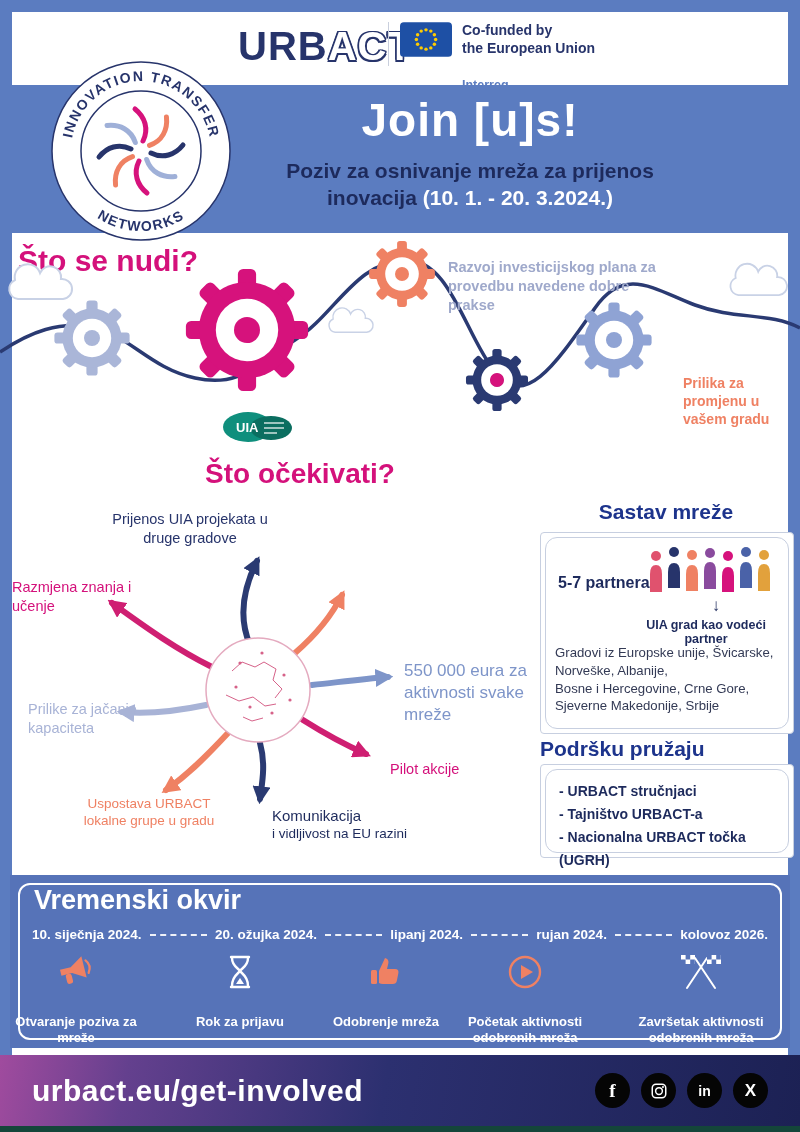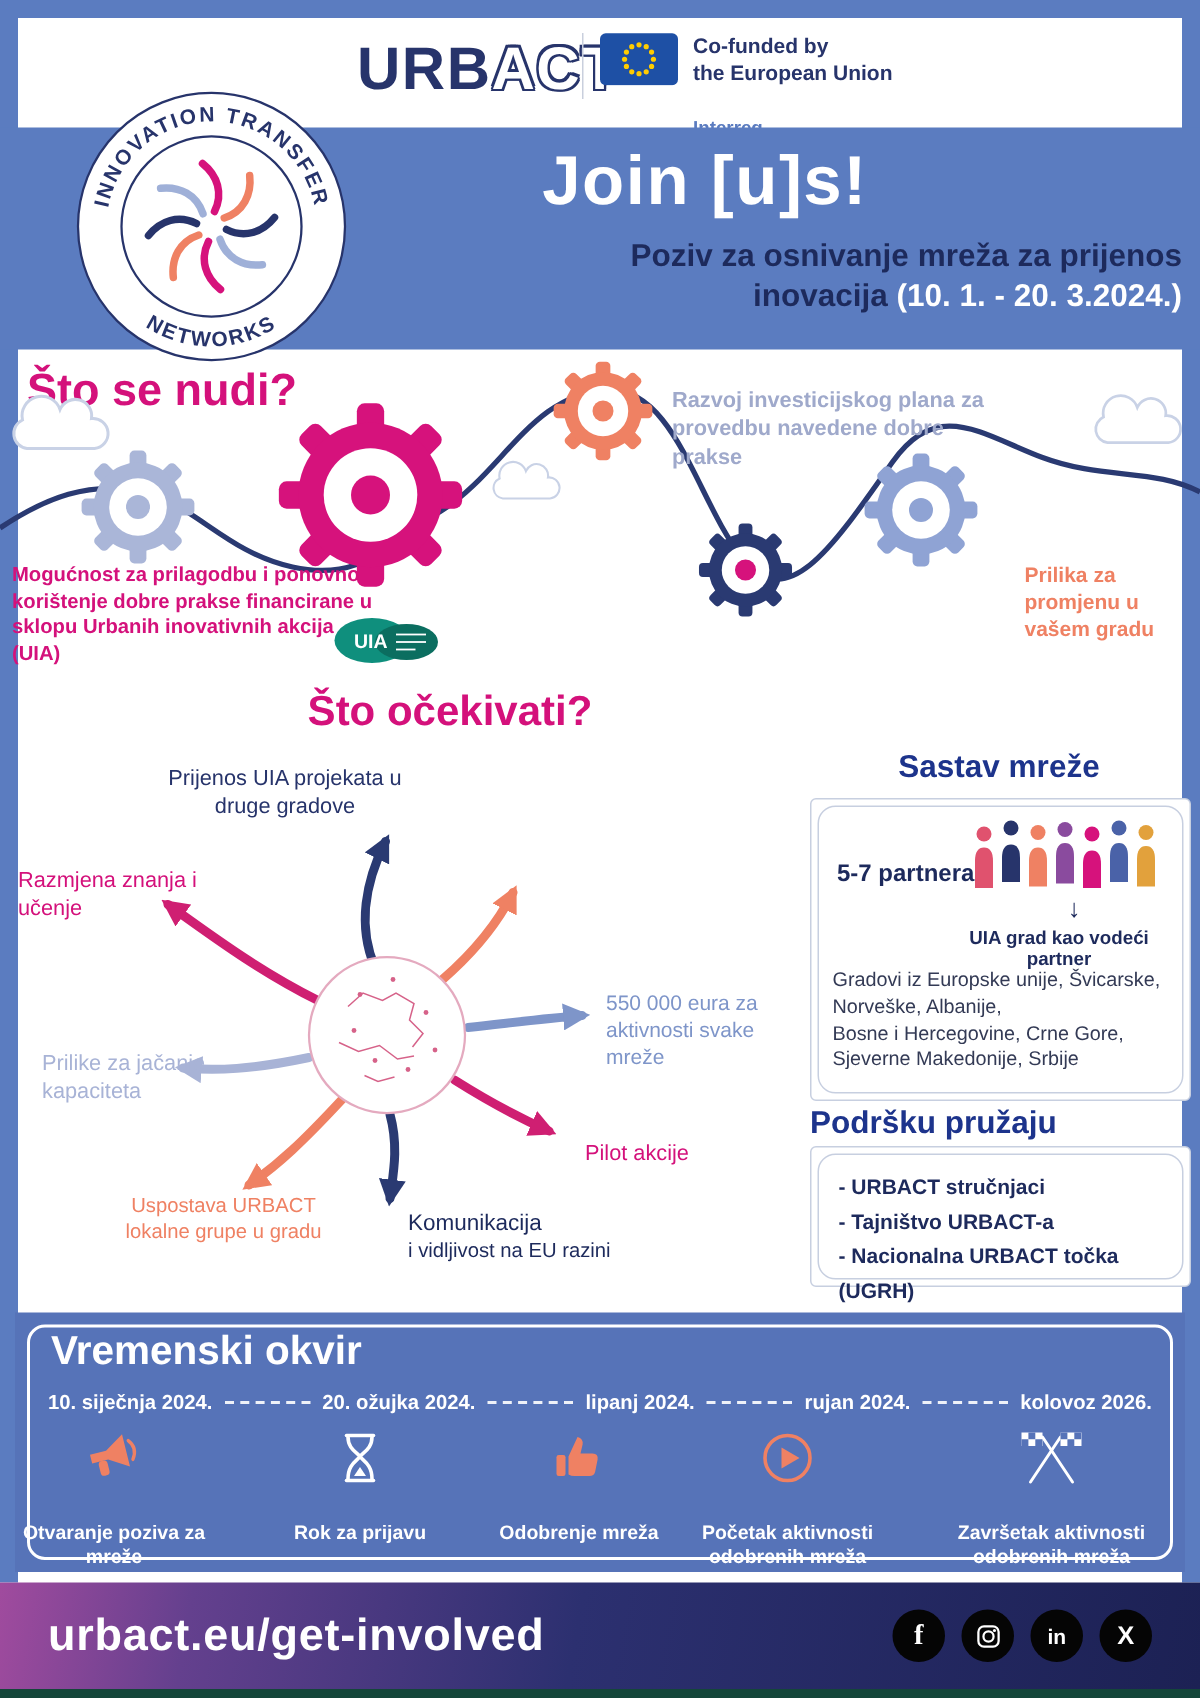--- a/index.html
+++ b/index.html
@@ -10,21 +10,21 @@
   .urbact{position:absolute;left:238px;top:26px;font-size:40px;font-weight:900;letter-spacing:1px;line-height:1}
   .urb{color:#27346b}
   .act{color:#fff;text-shadow:-1.5px -1.5px 0 #27346b,1.5px -1.5px 0 #27346b,-1.5px 1.5px 0 #27346b,1.5px 1.5px 0 #27346b,-1.5px 0 0 #27346b,1.5px 0 0 #27346b,0 1.5px 0 #27346b,0 -1.5px 0 #27346b}
   .logo-divider{position:absolute;left:388px;top:22px;width:1px;height:44px;background:#c9cfdd}
   .eu{position:absolute;left:400px;top:22px;display:flex;gap:10px;align-items:flex-start}
   .eu-text{font-size:14px;font-weight:bold;color:#27346b;line-height:1.25}
   .interreg{color:#5b7cc0;font-size:12.5px;margin-top:21px;font-weight:bold}
   
   .banner{position:absolute;left:0;top:85px;width:800px;height:148px;background:#5b7cc0}
   .hero-title{position:absolute;left:140px;top:8px;width:660px;text-align:center;font-size:46px;font-weight:800;color:#fff;letter-spacing:1px}
-  .hero-sub{position:absolute;left:128px;top:72px;width:660px;text-align:right;font-size:21px;font-weight:bold;color:#1d2a5c;line-height:1.3}
+  .hero-sub{position:absolute;left:140px;top:72px;width:660px;text-align:center;font-size:21px;font-weight:bold;color:#1d2a5c;line-height:1.3}
   .hero-dates{color:#fff;font-weight:600}
   .badge{position:absolute;left:46px;top:56px;width:190px;height:190px;z-index:3}
   .badge-txt{font-size:14px;font-weight:bold;fill:#27346b;letter-spacing:1.5px}
   .hk{fill:none;stroke-width:5;stroke-linecap:round}
   
   .offer-heading{position:absolute;left:18px;top:244px;font-size:30px;font-weight:800;color:#d4117b}
   .wave-art{position:absolute;left:0;top:240px}
   .cloud{fill:#fff;stroke:#c9d2e6;stroke-width:2}
   .txt{position:absolute;font-weight:bold;line-height:1.3}
   .invest{left:448px;top:258px;width:220px;font-size:14.5px;color:#9fa9cb}
@@ -32,21 +32,21 @@
   .change{left:683px;top:374px;width:108px;font-size:14px;color:#ef8163}
   .uia{position:absolute;left:222px;top:406px}
   .uia-txt{fill:#fff;font-size:13px;font-weight:bold}
   
   .expect-heading{position:absolute;left:130px;top:458px;width:340px;text-align:center;font-size:28px;font-weight:800;color:#d4117b}
   .radial-art{position:absolute;left:0;top:495px}
   .lbl{position:absolute;font-weight:normal;line-height:1.28}
   .l-transfer{left:92px;top:510px;width:196px;text-align:center;font-size:14.5px;color:#27346b}
   .l-continuity{left:318px;top:510px;width:172px;font-size:13.5px;color:#ef8163}
   .l-knowledge{left:12px;top:578px;width:140px;font-size:14.5px;color:#d4117b}
-  .l-funding{left:404px;top:660px;width:140px;font-size:14px;color:#7e95c9}
+  .l-funding{left:404px;top:660px;width:140px;font-size:17px;color:#7e95c9}
   .l-capacity{left:28px;top:700px;width:150px;font-size:14.5px;color:#a8b3d6}
   .l-pilot{left:390px;top:760px;width:70px;font-size:14.5px;color:#d4117b}
   .l-local{left:68px;top:795px;width:162px;text-align:center;font-size:13.5px;color:#ef8163}
   .l-comms{left:272px;top:806px;width:185px;color:#1d2a5c}
   .l-comms .b{font-size:15px}
   .l-comms .r{font-size:13.5px}
   
   .col-heading{position:absolute;font-size:21px;font-weight:800;color:#1d348c}
   .h-network{left:540px;top:500px;width:252px;text-align:center}
   .h-support{left:540px;top:737px}
@@ -185,21 +185,20 @@
     <g transform="translate(497,140) scale(0.66)" color="#2a3a72">
         <use href="#gear"></use>
       </g>
     <circle cx="497" cy="140" r="7" fill="#d6127c"></circle>
     <g transform="translate(614,100) scale(0.8)" color="#8fa3d4">
         <use href="#gear"></use>
       </g>
   </svg>
 
   <div class="txt invest">Razvoj investicijskog plana za provedbu navedene dobre prakse</div>
-  <div class="txt practice">Mogućnost za prilagodbu i ponovno korištenje dobre prakse financirane u sklopu Urbanih inovativnih akcija (UIA)</div>
   <div class="txt change">Prilika za promjenu u vašem gradu</div>
 
   <div class="uia">
     <svg width="72" height="42" viewBox="0 0 72 42">
       <ellipse cx="26" cy="21" rx="25" ry="15" fill="#0f8f7d"></ellipse>
       <ellipse cx="49" cy="22" rx="21" ry="12" fill="#0b6e60"></ellipse>
       <text x="14" y="26" class="uia-txt">UIA</text>
       <g stroke="#fff" stroke-width="1.2">
         <line x1="42" y1="17" x2="62" y2="17"></line>
           <line x1="42" y1="22" x2="62" y2="22"></line>

